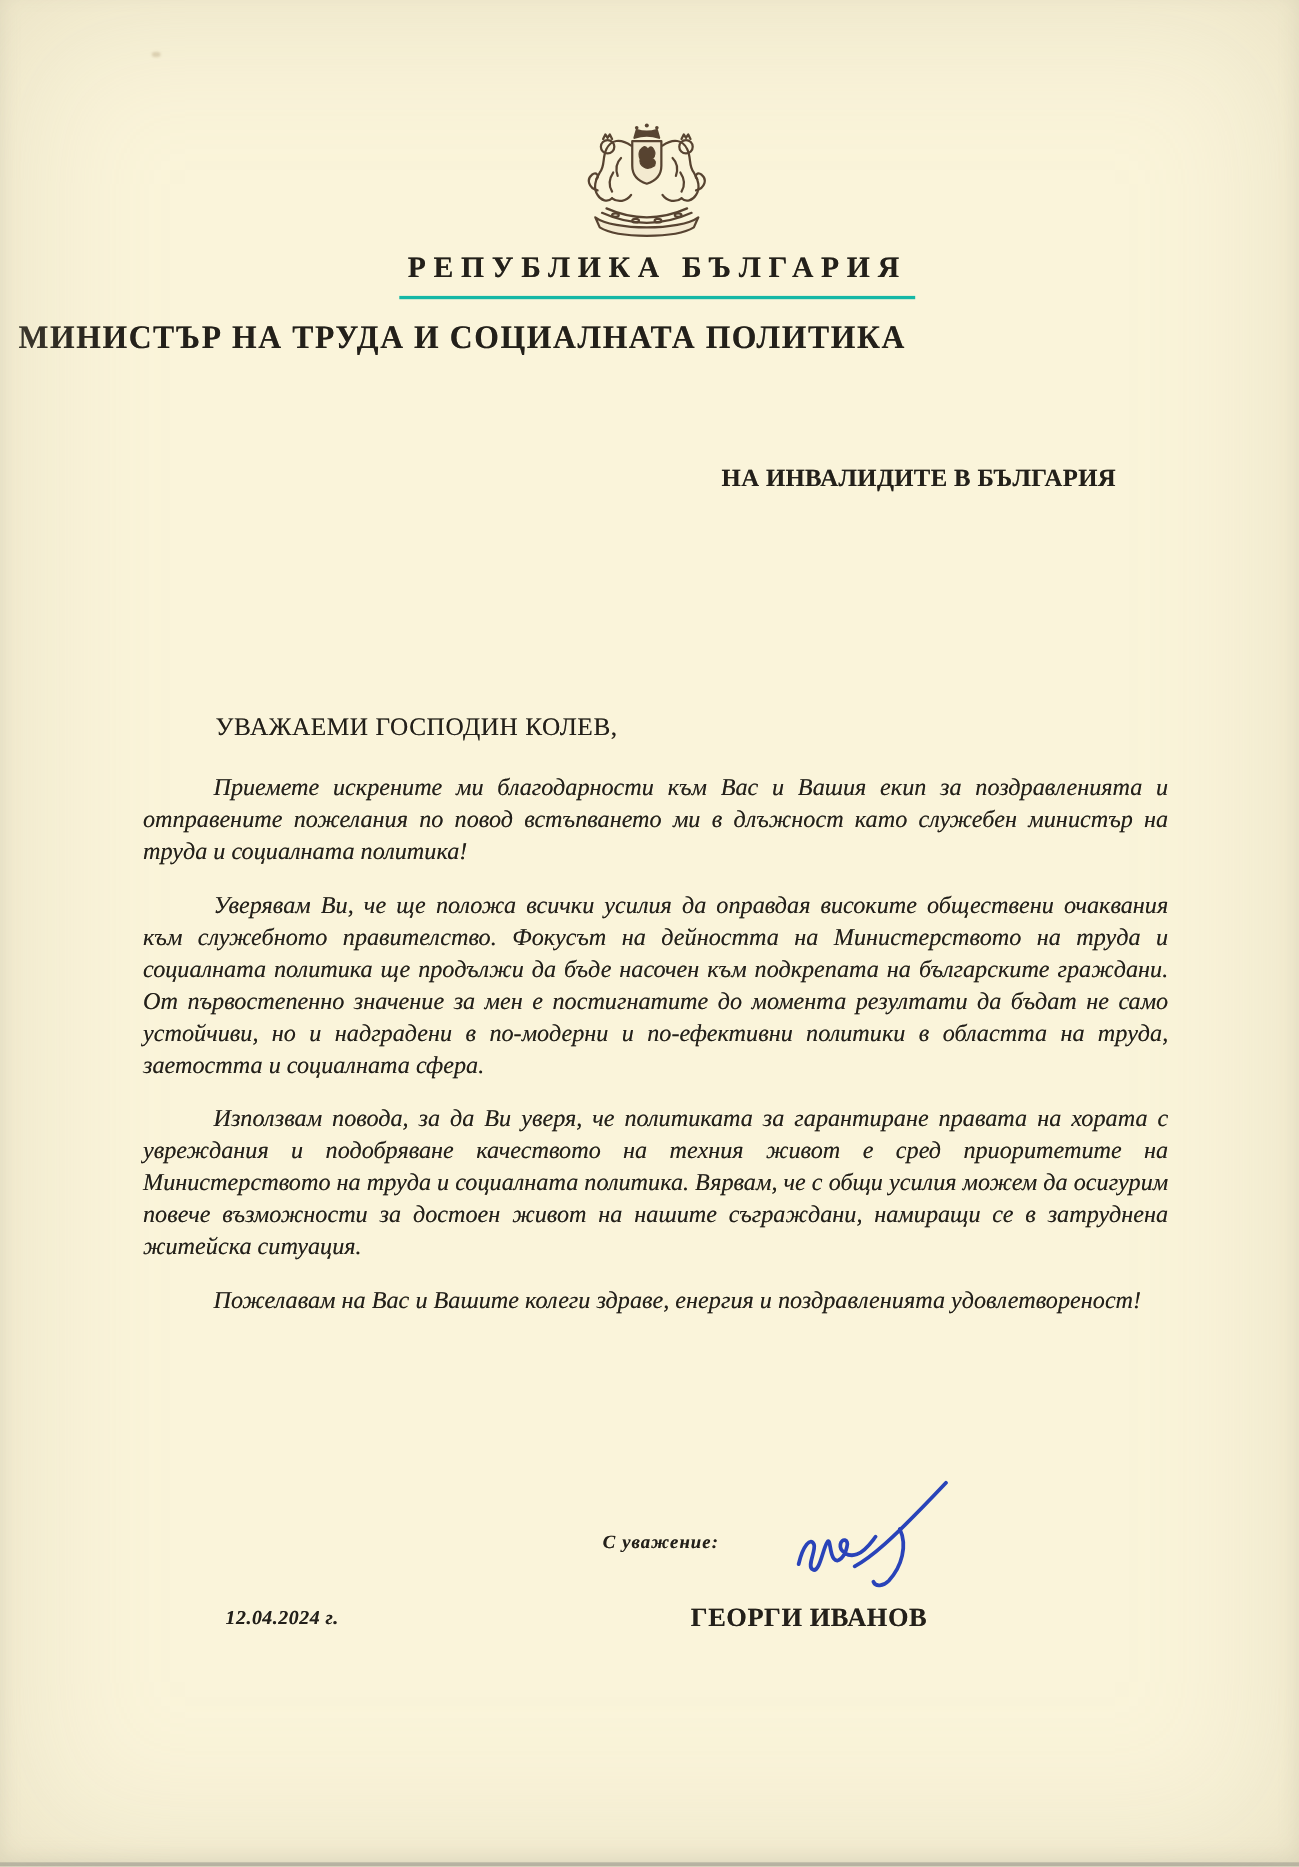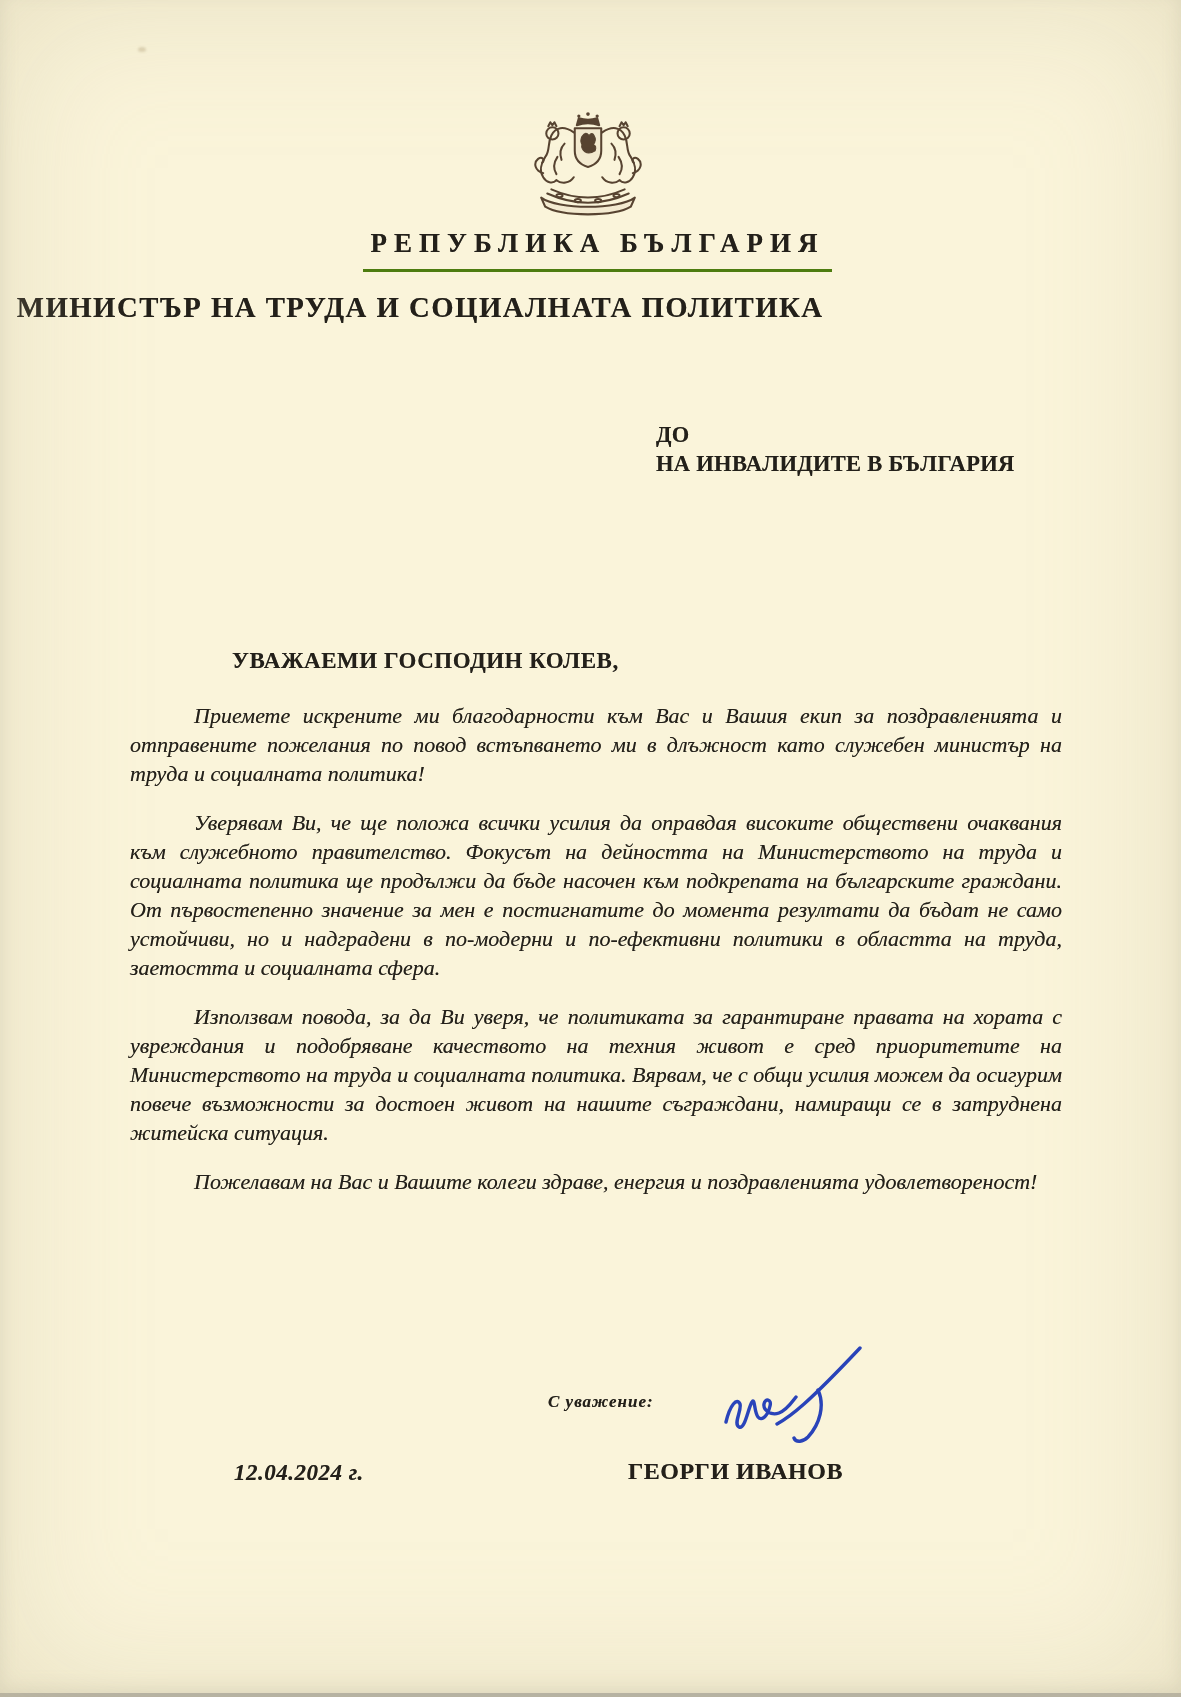--- a/index.html
+++ b/index.html
@@ -18,57 +18,57 @@
   }
   .txt{ text-shadow:0 0 .5px rgba(35,32,26,.55); }
 
   .emblem{position:absolute;left:518px;top:110px;width:140px;height:112px;}
 
   .country-wrap{position:absolute;top:228px;left:0;width:100%;text-align:center;}
   .country{
     display:inline-block;
     font-weight:bold;font-size:27px;letter-spacing:7px;
     padding:0 8px 10px;margin-left:14px;
-    border-bottom:3px solid #4d7c0f;
+    border-bottom:3px solid #14b8a6;
     white-space:nowrap;
   }
   .ministry-wrap{position:absolute;top:290px;left:0;width:100%;text-align:left;}
   .ministry{
     display:inline-block;
     font-weight:bold;font-size:30px;letter-spacing:1.5px;
     transform:scaleX(.96);transform-origin:center;
     white-space:nowrap;
   }
 
   .recipient{
     position:absolute;left:656px;top:420px;
     font-weight:bold;font-size:22.5px;line-height:29px;
     letter-spacing:.3px;
   }
 
   .salutation{
     position:absolute;left:196px;top:648px;
-    font-weight:bold;font-size:23px;letter-spacing:.5px;margin-left:36px;
+    font-weight:normal;font-size:23px;letter-spacing:.5px;
   }
 
   .body-text{
     position:absolute;left:130px;top:701px;width:932px;
     font-size:22px;line-height:29px;text-align:justify;
   }
   .body-text p{margin:0 0 20px;text-indent:64px;font-style:italic;}
 
   .closing{
     position:absolute;left:548px;top:1392px;
     font-weight:bold;font-style:italic;font-size:17px;letter-spacing:1px;
   }
   .signature{position:absolute;left:720px;top:1342px;width:150px;height:112px;}
 
   .date{
     position:absolute;left:205px;top:1460px;
-    font-weight:bold;font-style:italic;font-size:23px;letter-spacing:.5px;margin-left:29px;
+    font-weight:bold;font-style:italic;font-size:18px;letter-spacing:.5px;
   }
   .signatory{
     position:absolute;left:628px;top:1458px;
     font-weight:bold;font-size:24px;letter-spacing:.5px;
   }
 
   .bottom-strip{
     position:absolute;left:0;bottom:0;width:100%;height:4px;
     background:#b8b5aa;
   }
@@ -127,21 +127,20 @@
 
   <div class="country-wrap">
     <span class="country txt">РЕПУБЛИКА БЪЛГАРИЯ</span>
   </div>
 
   <div class="ministry-wrap">
     <span class="ministry txt">МИНИСТЪР НА ТРУДА И СОЦИАЛНАТА ПОЛИТИКА</span>
   </div>
 
   <div class="recipient txt">
-    <div>ДО</div>
     <div>НА ИНВАЛИДИТЕ В БЪЛГАРИЯ</div>
   </div>
 
   <div class="salutation txt">УВАЖАЕМИ ГОСПОДИН КОЛЕВ,</div>
 
   <div class="body-text">
     <p class="txt">Приемете искрените ми благодарности към Вас и Вашия екип за поздравленията и отправените пожелания по повод встъпването ми в длъжност като служебен министър на труда и социалната политика!</p>
     <p class="txt">Уверявам Ви, че ще положа всички усилия да оправдая високите обществени очаквания към служебното правителство. Фокусът на дейността на Министерството на труда и социалната политика ще продължи да бъде насочен към подкрепата на българските граждани. От първостепенно значение за мен е постигнатите до момента резултати да бъдат не само устойчиви, но и надградени в по-модерни и по-ефективни политики в областта на труда, заетостта и социалната сфера.</p>
     <p class="txt">Използвам повода, за да Ви уверя, че политиката за гарантиране правата на хората с увреждания и подобряване качеството на техния живот е сред приоритетите на Министерството на труда и социалната политика. Вярвам, че с общи усилия можем да осигурим повече възможности за достоен живот на нашите съграждани, намиращи се в затруднена житейска ситуация.</p>
     <p class="txt">Пожелавам на Вас и Вашите колеги здраве, енергия и поздравленията удовлетвореност!</p>

